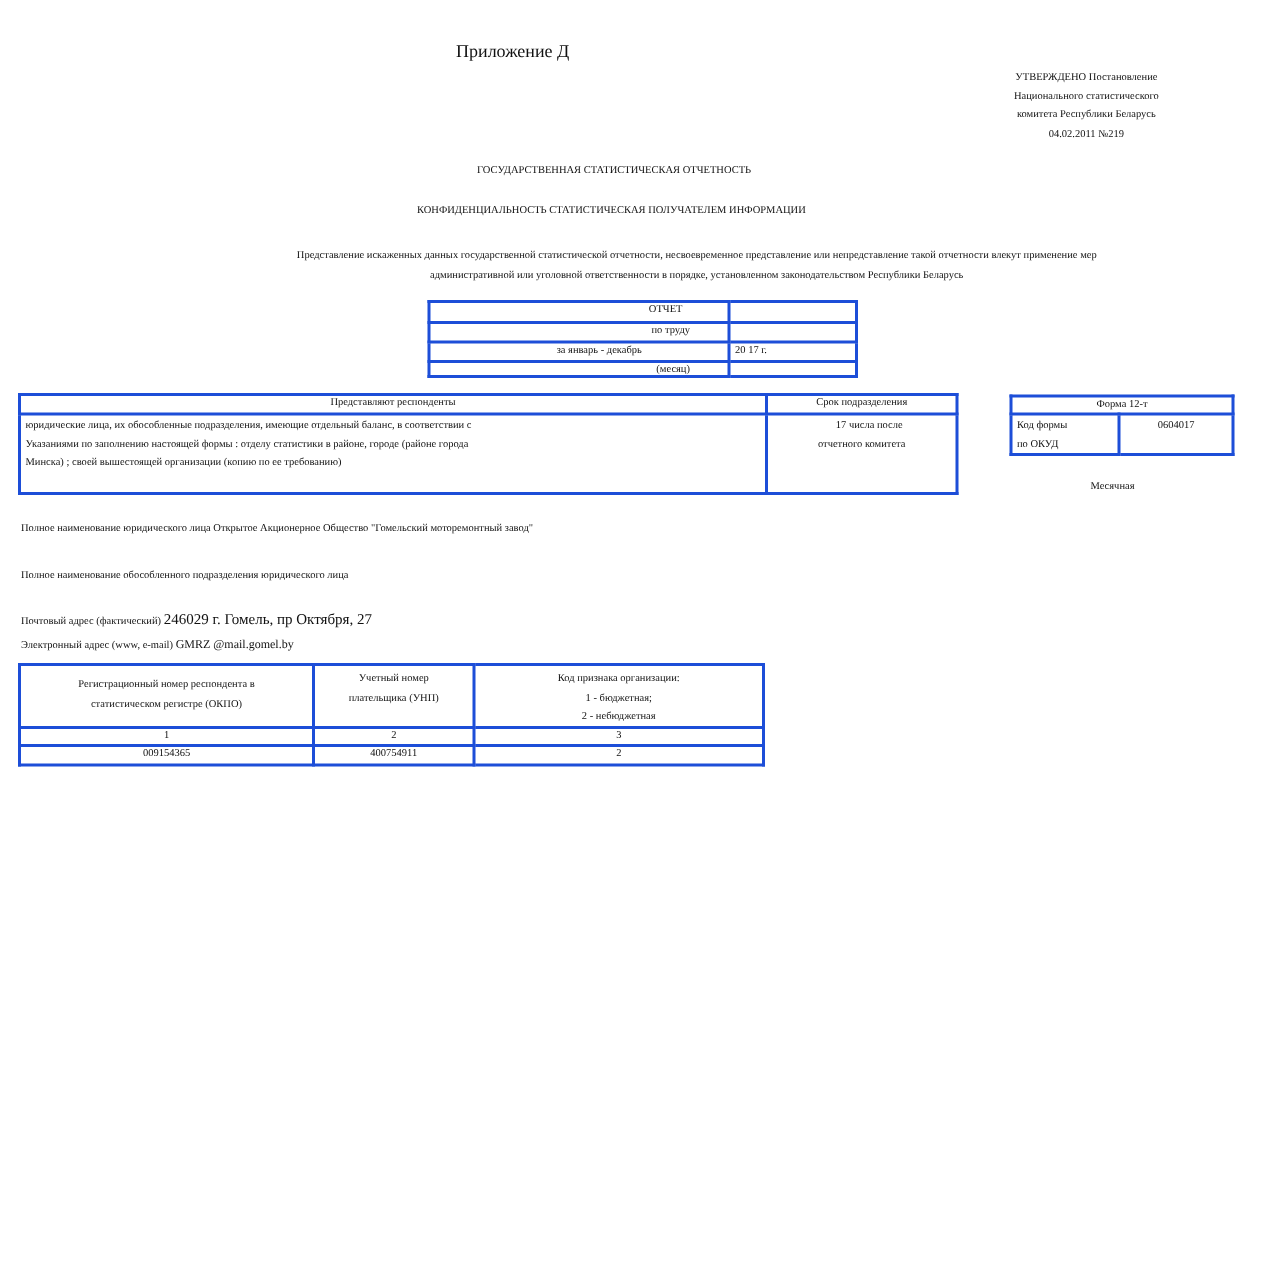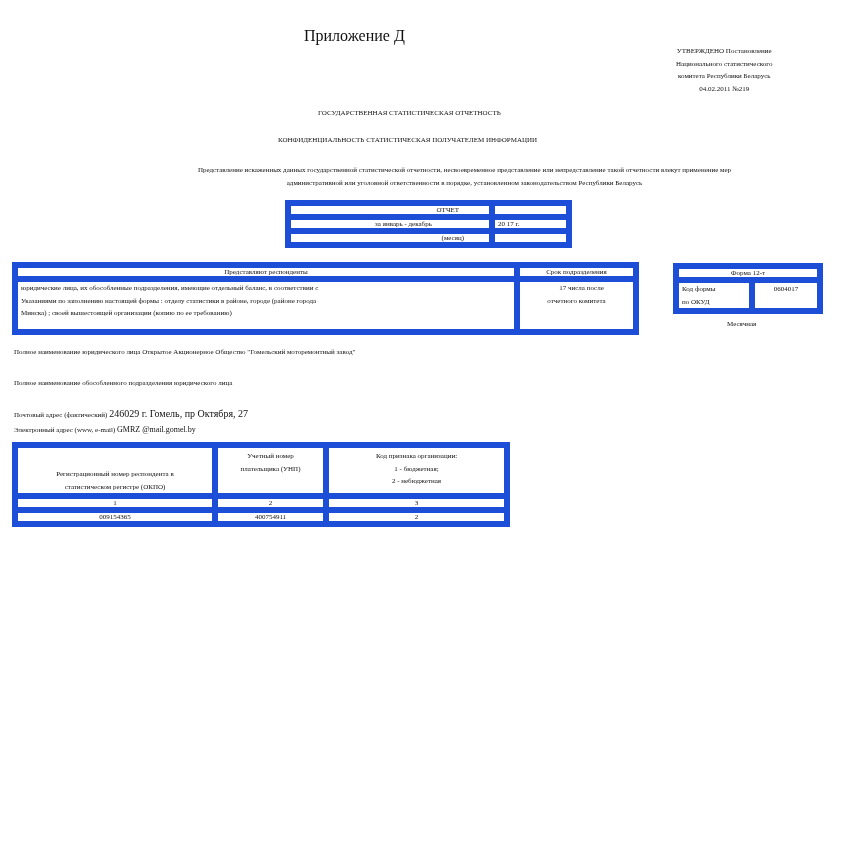--- a/index.html
+++ b/index.html
@@ -1,22 +1,22 @@
 <!DOCTYPE html>
 <html><head>
 <meta charset="utf-8">
 <style>
   html, body { margin: 0; padding: 0; background: #ffffff; }
   body { width: 849px; height: 854px; position: relative; overflow: hidden;
          font-family: "Liberation Serif", "DejaVu Serif", serif; color: #111; }
   .abs { position: absolute; }
   .tiny { font-size: 7px; line-height: 12.5px; white-space: nowrap; }
-  .title { font-size: 16px; }
+  .title { font-size: 12px; }
   table { border-collapse: collapse; position: absolute; }
-  td { border: 6px solid #1d4ed8; font-size: 7px; padding: 0 3px; vertical-align: top; white-space: nowrap; }
+  td { border: 2px solid #1d4ed8; font-size: 7px; padding: 0 3px; vertical-align: top; white-space: nowrap; }
   .c { text-align: center; }
   .r { text-align: right; }
 </style>
 </head>
 <body>
 
 <div class="abs title" style="left:304px; top:27px;">Приложение Д</div>
 
 <div class="abs tiny" style="left:676px; top:45px;text-align:center;">
   <div>УТВЕРЖДЕНО Постановление</div>
@@ -30,20 +30,24 @@
 
 <div class="abs tiny" style="left:0; width:849px; top:164px; text-align:center;padding-left:40px;">
   <div style="padding-left:0px;">Представление искаженных данных государственной статистической отчетности, несвоевременное представление или непредставление такой отчетности влекут применение мер</div>
   <div>административной или уголовной ответственности в порядке, установленном законодательством Республики Беларусь</div>
 </div>
 
 <table style="left:285px; top:200px; width:287px;">
   <tbody>
       <tr style="height:14px;">
     <td class="r" style="width:165px; padding-right:30px;">ОТЧЕТ</td>
+    <td></td>
+  </tr>
+  <tr style="height:13px;">
+    <td class="r" style="padding-right:25px;">по труду</td>
     <td></td>
   </tr>
   <tr style="height:13px;">
     <td class="c" style="padding-left:30px;">за январь - декабрь</td>
     <td>20 17 г.</td>
   </tr>
   <tr style="height:10px;">
     <td class="r" style="padding-right:25px;">(месяц)</td>
     <td></td>
   </tr>
@@ -97,21 +101,21 @@
   <span style="font-size:10px;">246029 г. Гомель, пр Октября, 27</span>
 </div>
 <div class="abs" style="left:14px; top:424px; font-size:7px; line-height:12px; white-space:nowrap;">
   <span>Электронный адрес (www, e-mail)</span>
   <span style="font-size:8px;">GMRZ @mail.gomel.by</span>
 </div>
 
 <table style="left:12px; top:442px; width:498px;">
   <tbody>
       <tr style="height:39px;">
-    <td class="c" style="width:188px; line-height:12.5px; padding-top:20px;">
+    <td class="c" style="width:188px; line-height:12.5px; padding-top:6px;">
       <div>Регистрационный номер респондента в</div>
       <div>статистическом регистре (ОКПО)</div>
     </td>
     <td class="c" style="width:99px; line-height:12.5px; padding-top:2px;">
       <div>Учетный номер</div>
       <div>плательщика (УНП)</div>
     </td>
     <td class="c" style="line-height:12.5px; padding-top:2px;">
       <div>Код признака организации:</div>
       <div>1 - бюджетная;</div>

